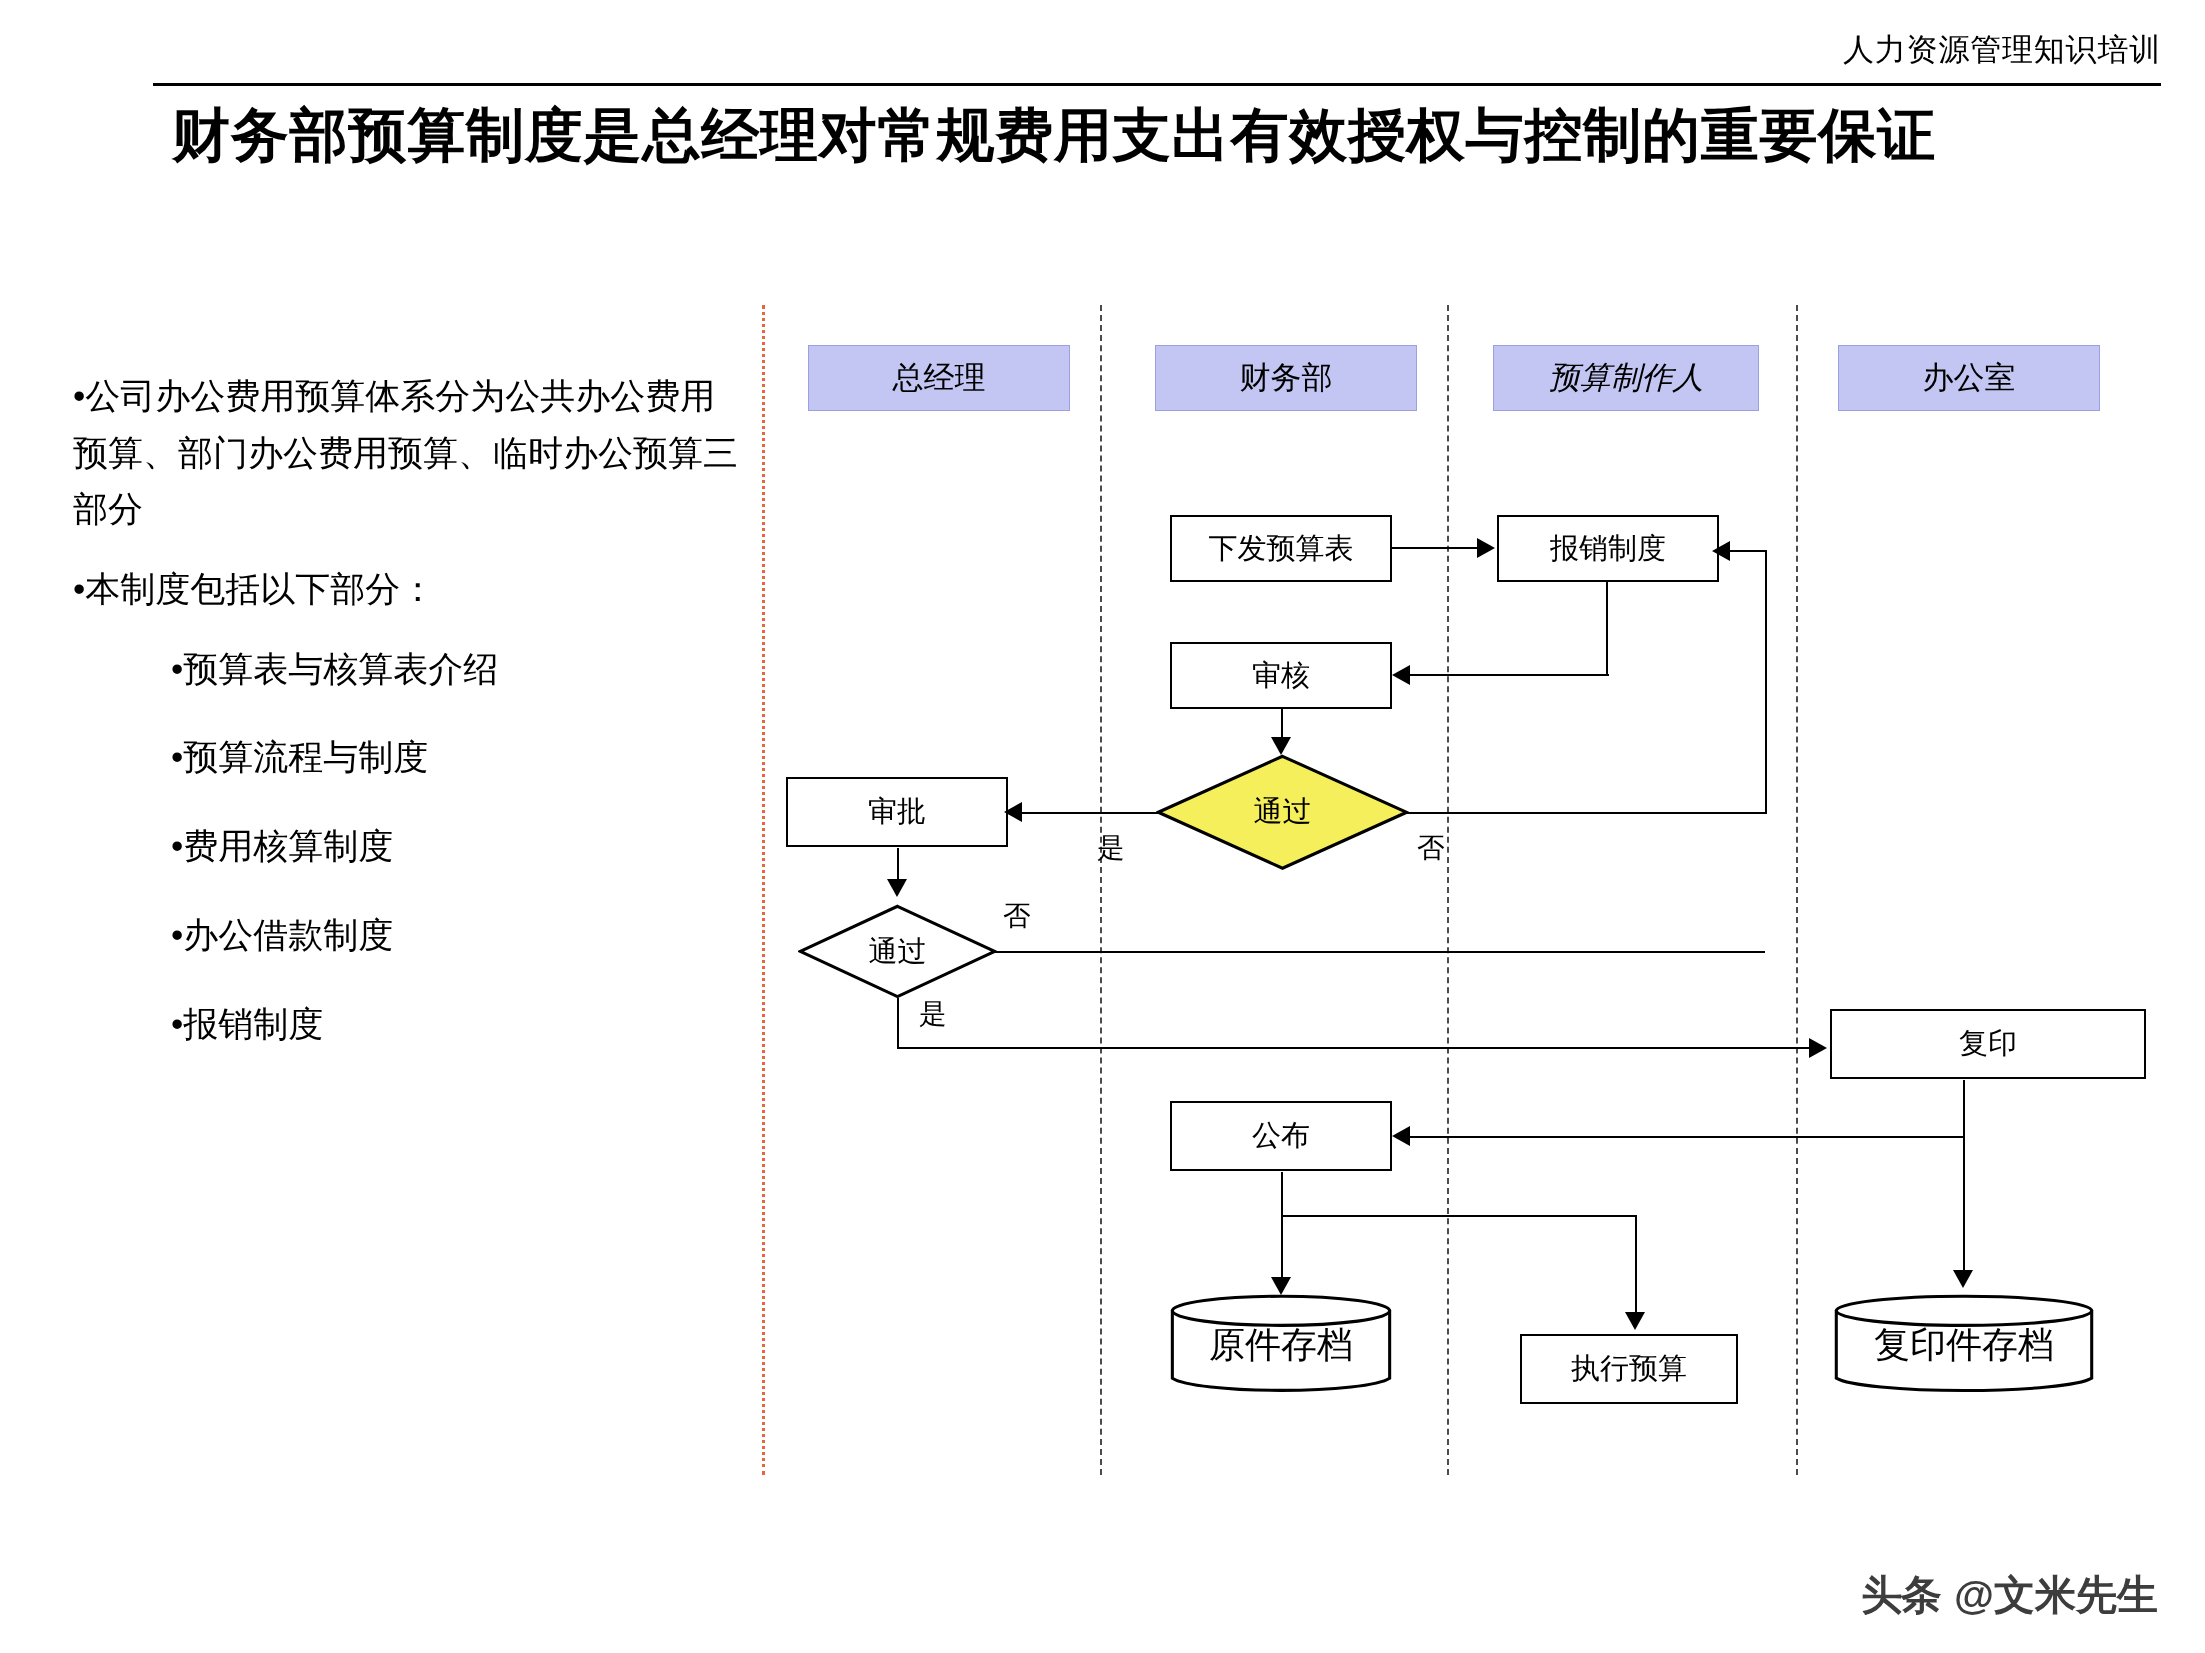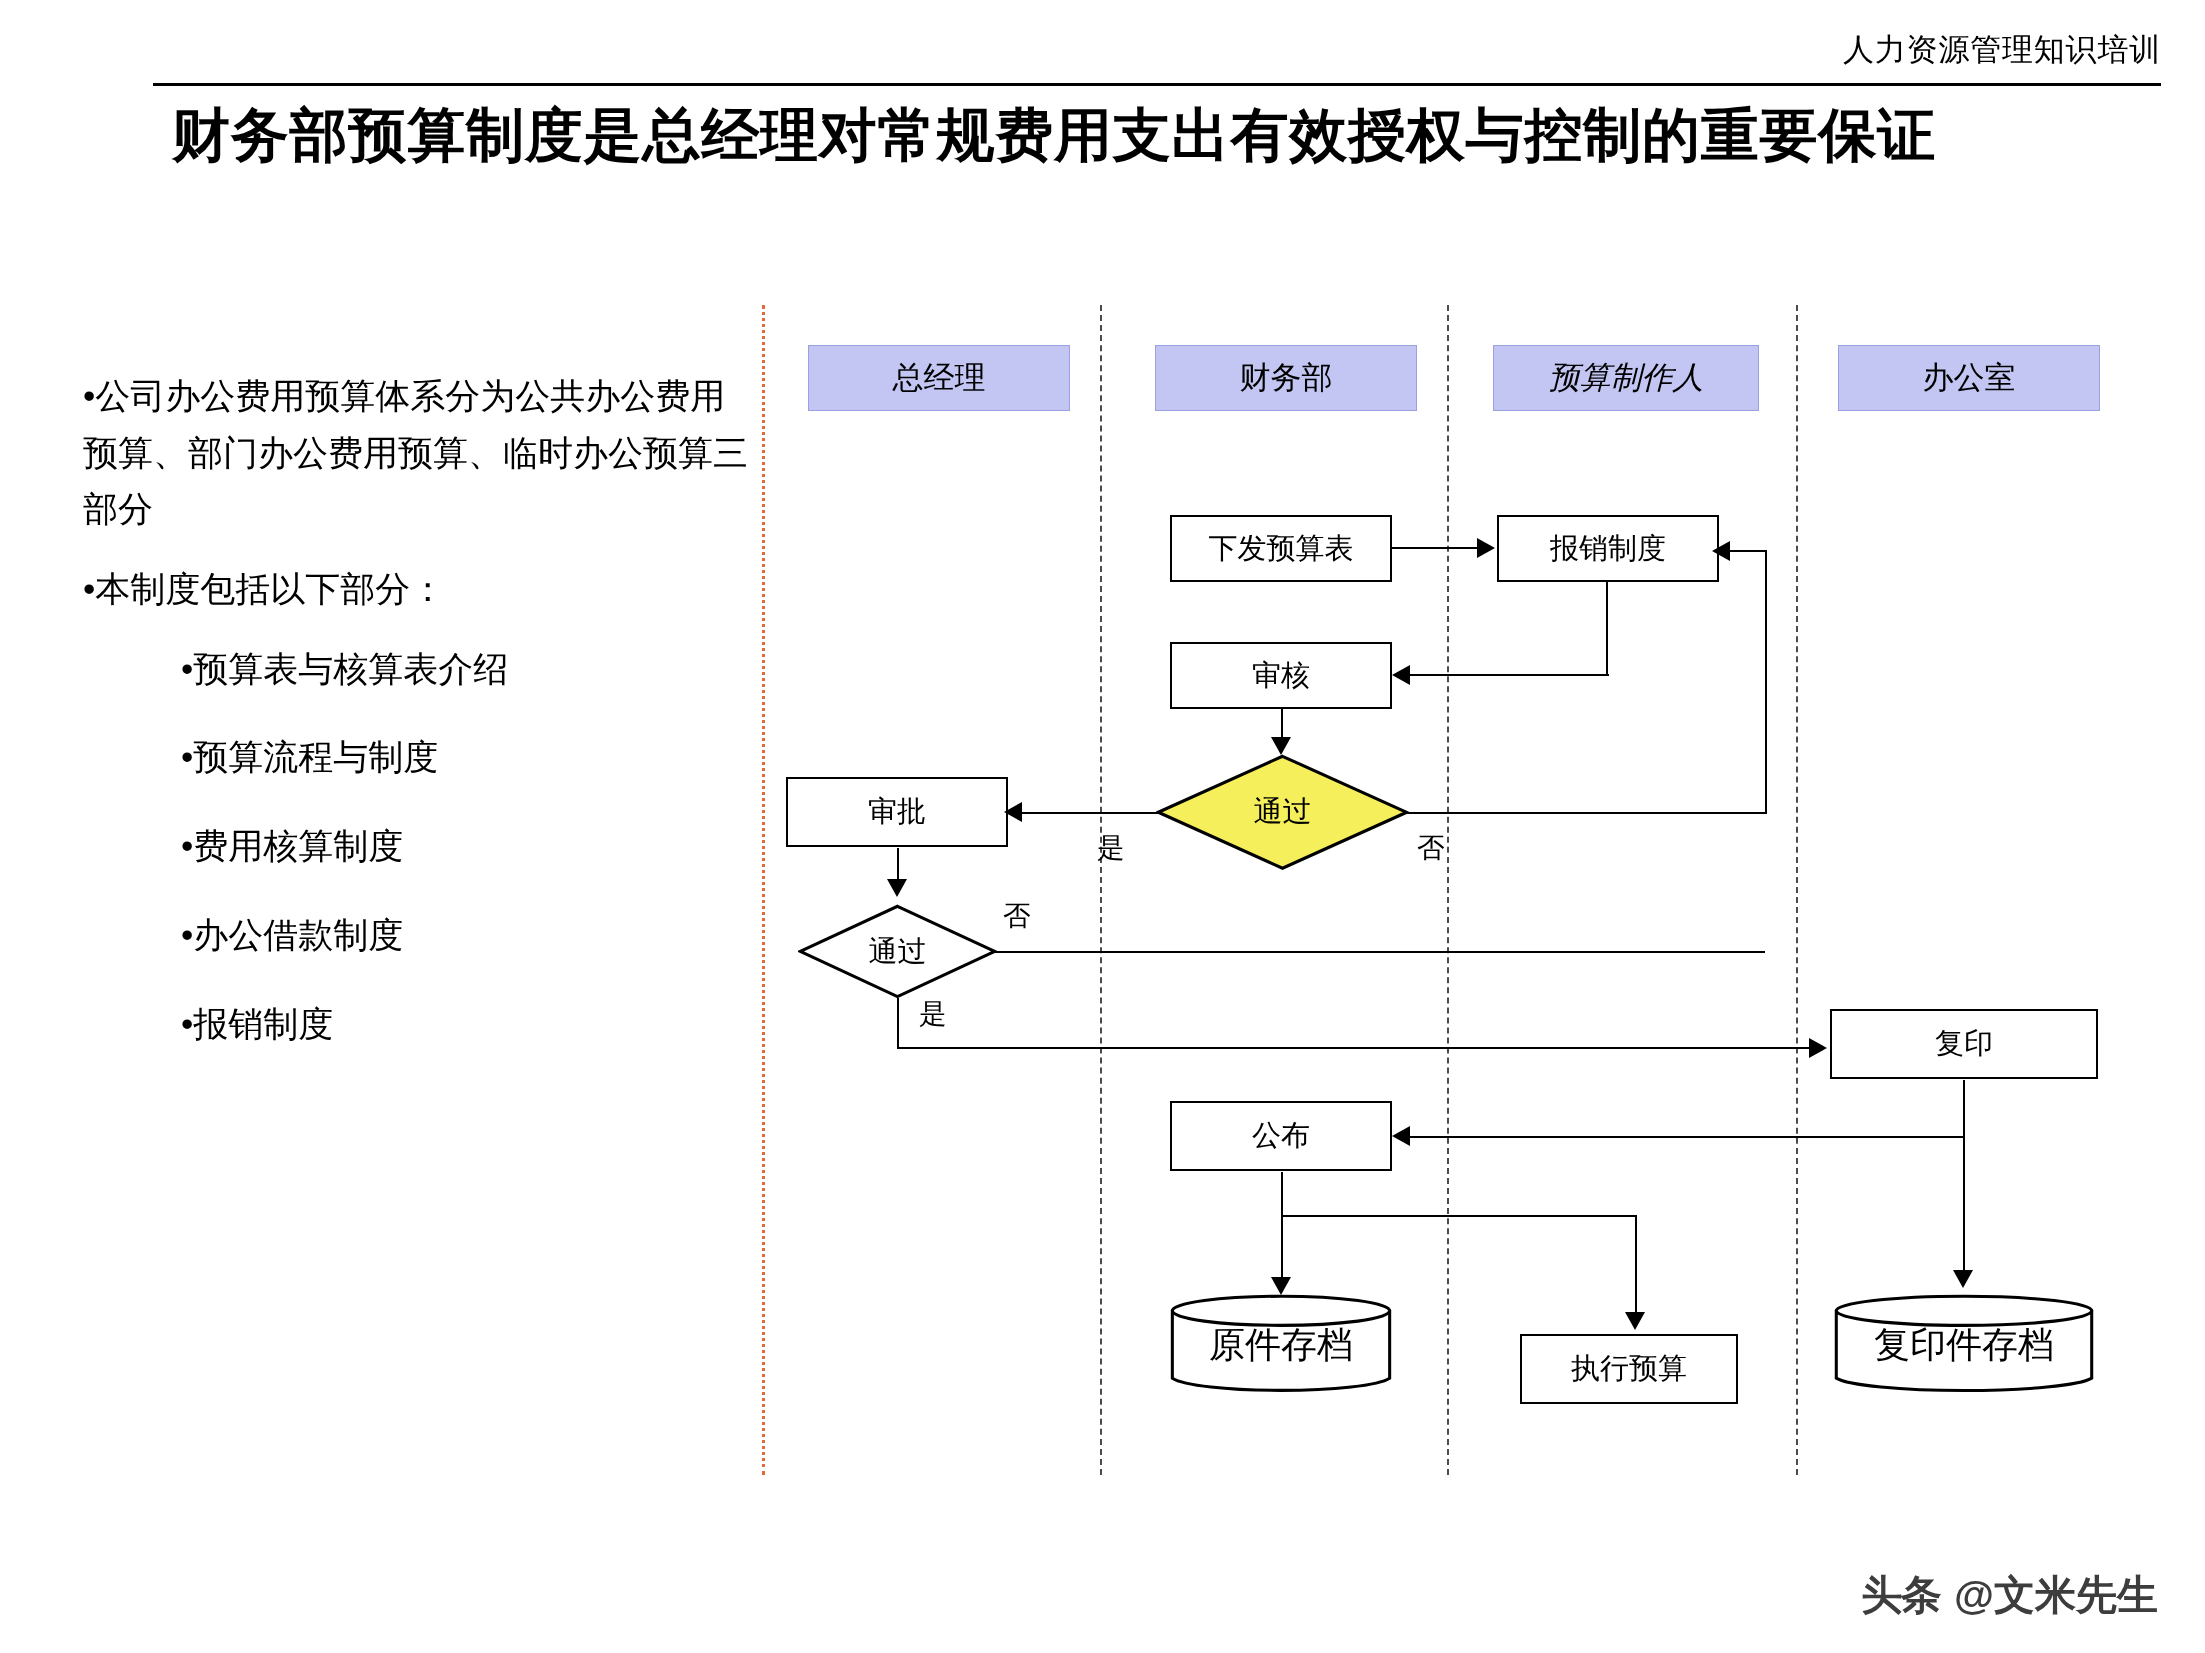--- a/index.html
+++ b/index.html
@@ -47,21 +47,21 @@
     width: 1960px;
     font-size: 58px;
     font-weight: bold;
     line-height: 1.28;
     letter-spacing: 0.8px;
   }
 
   
   .bullets {
     position: absolute;
-    left: 83px;
+    left: 73px;
     top: 368px;
     width: 674px;
   }
   .bullet {
     font-size: 35px;
     line-height: 1.62;
     margin-bottom: 23px;
     text-indent: 0;
   }
   .bullet.lvl1 {
@@ -261,21 +261,21 @@
     <span>审批</span>
   </div>
 
   <div class="diamond" style="left:798px; top:904px; width:199px; height:95px;">
     <svg class="shape" viewBox="0 0 260 124" preserveAspectRatio="none">
       <polygon points="130,3 257,62 130,121 3,62" fill="#ffffff" stroke="#000000" stroke-width="4"></polygon>
     </svg>
     <span class="dlabel">通过</span>
   </div>
 
-  <div class="node" style="left:1830px; top:1009px; width:268px; height:70px;">
+  <div class="node" style="left:1830px; top:1009px; width:316px; height:70px;">
     <span>复印</span>
   </div>
 
   <div class="node" style="left:1170px; top:1101px; width:222px; height:70px;">
     <span>公布</span>
   </div>
 
   <div class="node" style="left:1520px; top:1334px; width:218px; height:70px;">
     <span>执行预算</span>
   </div>

